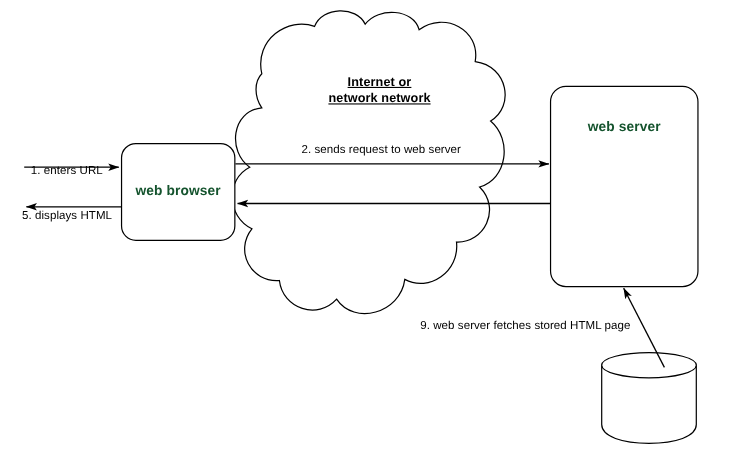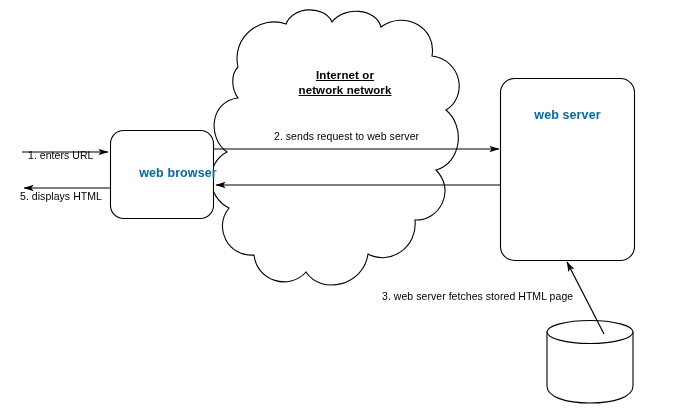--- a/index.html
+++ b/index.html
@@ -39,21 +39,21 @@
   }
   .flow-line {
     stroke: #000000;
     stroke-width: 1.2;
     fill: none;
   }
   .node-label {
     position: absolute;
     font-weight: bold;
     font-size: 12.5px;
-    color: #0369a1;
+    color: #14532d;
     text-align: center;
     letter-spacing: 0.1px;
     white-space: pre;
     line-height: 15px;
   }
   .cloud-label {
     position: absolute;
     font-weight: bold;
     font-size: 11.5px;
     color: #000000;
@@ -112,31 +112,31 @@
 
     <line class="flow-line" x1="110" y1="188" x2="24" y2="188" marker-end="url(#arrowFilled)"></line>
 
     <line class="flow-line" x1="214" y1="149" x2="499" y2="149" marker-end="url(#arrowFilled)"></line>
 
     <line class="flow-line" x1="500" y1="185" x2="216" y2="185" marker-end="url(#arrowFilled)"></line>
 
     <line class="flow-line" x1="604" y1="334" x2="567" y2="262" marker-end="url(#arrowFilled)"></line>
   </svg>
 
-  <div class="node-label" style="left:110px; top:166px; width:104px;margin-left:16px;">web browser</div>
+  <div class="node-label" style="left:110px; top:166px; width:104px;">web browser</div>
 
   <div class="node-label" style="left:500px; top:108px; width:135px;">web server</div>
 
   <div class="cloud-label" style="left:245px; top:68px; width:200px;">
     <span>Internet or</span><br>
     <span>network network</span>
   </div>
 
   <div class="step-label" style="left:28px; top:149px;">1. enters URL</div>
 
   <div class="step-label" style="left:20px; top:190px;">5. displays HTML</div>
 
   <div class="step-label" style="left:274px; top:130px;">2. sends request to web server</div>
 
 
-  <div class="step-label" style="left:382px; top:290px;">3. web server fetches stored HTML page</div>
+  <div class="step-label" style="left:382px; top:290px;">9. web server fetches stored HTML page</div>
 
 </div>
 
 </body></html>

